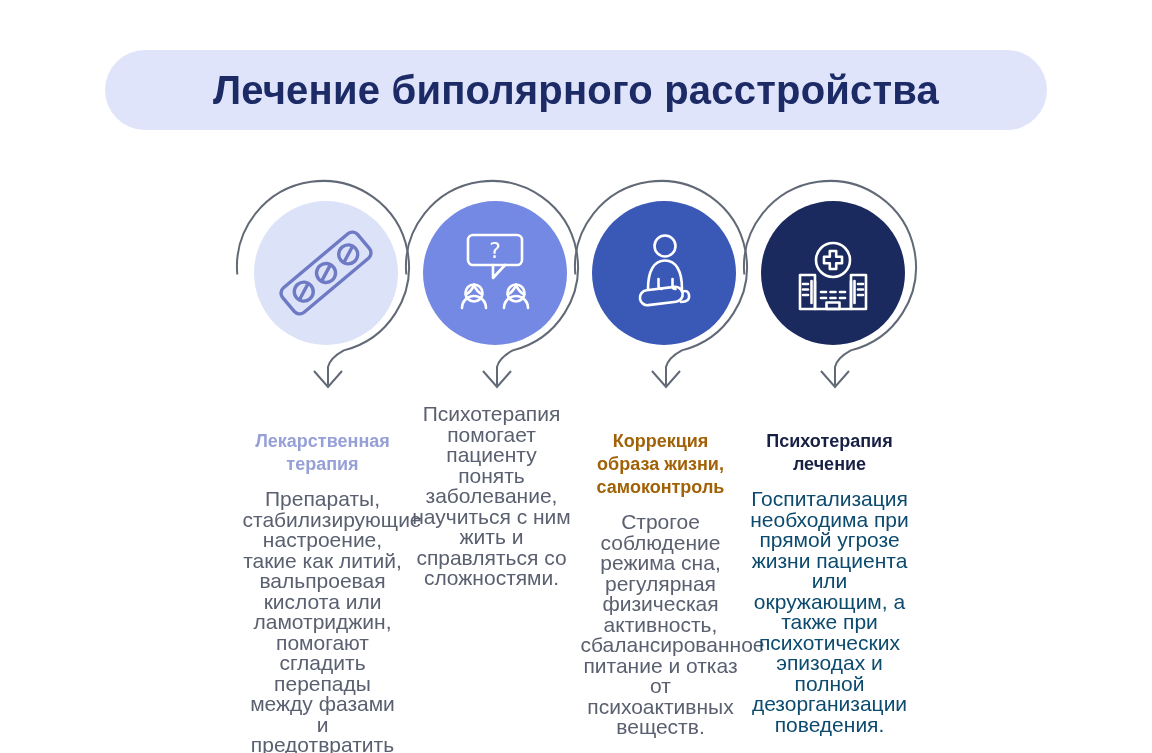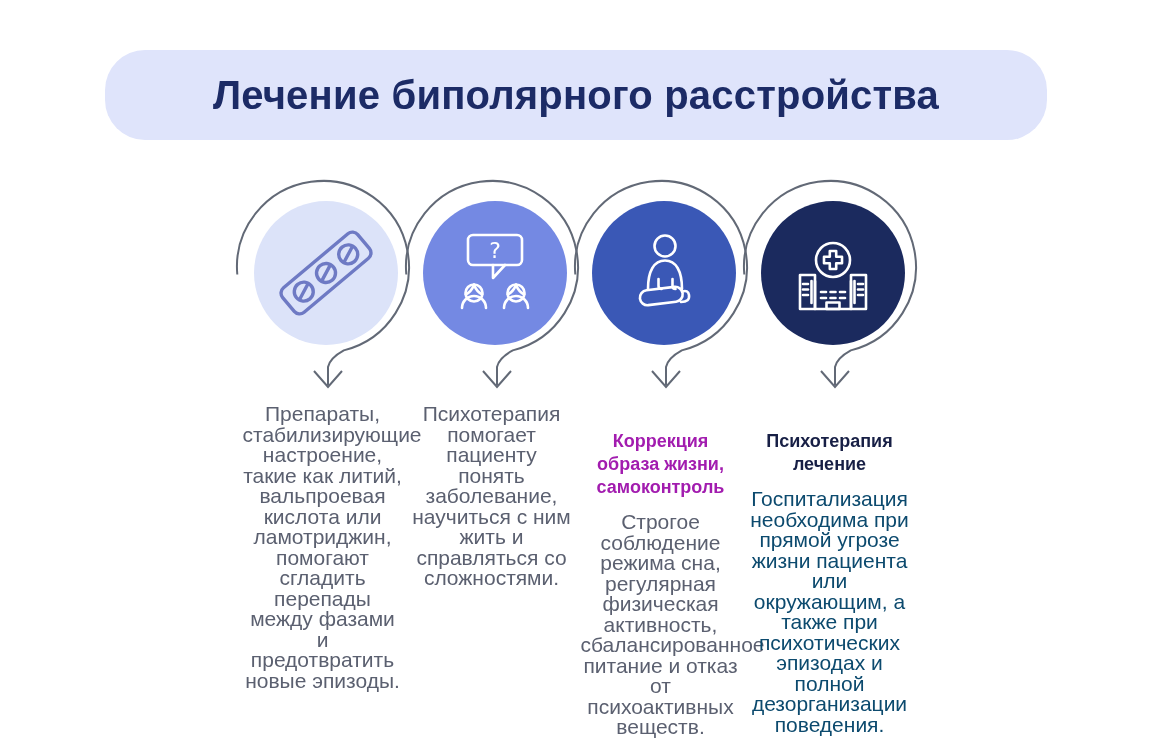--- a/index.html
+++ b/index.html
@@ -2,21 +2,21 @@
 <html><head>
 <meta charset="utf-8">
 <style>
   html,body{margin:0;padding:0;}
   body{
     width:1152px;height:753px;position:relative;overflow:hidden;
     background:#ffffff;
     font-family:"Liberation Sans","DejaVu Sans",sans-serif;
   }
   .banner{
-    position:absolute;left:105px;top:50px;width:942px;height:90px;
+    position:absolute;left:105px;top:50px;width:942px;height:80px;
     border-radius:40px;
     display:flex;align-items:center;justify-content:center;
   }
   .banner h1{
     margin:0;font-size:40px;font-weight:700;letter-spacing:.2px;
   }
   .modules{
     position:absolute;top:179px;left:238px;width:676px;
     display:flex;
   }
@@ -61,20 +61,22 @@
       <g class="icon" transform="translate(99,94) rotate(-40)" style="stroke: rgb(110, 122, 196);">
         <rect x="-49" y="-16" width="98" height="32" rx="7"></rect>
         <circle cx="-29" cy="0" r="9.5"></circle>
         <circle cx="0" cy="0" r="9.5"></circle>
         <circle cx="29" cy="0" r="9.5"></circle>
         <line x1="-36.5" y1="3" x2="-21.5" y2="-3"></line>
         <line x1="-7.5" y1="3" x2="7.5" y2="-3"></line>
         <line x1="21.5" y1="3" x2="36.5" y2="-3"></line>
       </g>
     </svg>
+    <h3 style="color: rgb(151, 160, 214);">Лекарственная
+терапия</h3>
     <p style="color: rgb(91, 96, 112);">Препараты, стабилизирующие настроение, такие как литий, вальпроевая кислота или ламотриджин, помогают сгладить перепады между фазами и предотвратить новые эпизоды.</p>
   </section>
 
   <section class="module">
     <svg class="graphic" viewBox="0 0 192 212" width="192" height="212">
       <path class="ring" d="M 10.3 95.5 A 86 86 0 1 1 116.8 171.4 Q 103 179 101 188 L 101 206" style="stroke: rgb(98, 105, 118);"></path>
       <path class="arrowhead" d="M 87 192 L 101 208 L 115 192" style="stroke: rgb(98, 105, 118);"></path>
       <circle cx="99" cy="94" r="72" style="fill: rgb(116, 137, 227);"></circle>
       <g class="icon-thin" transform="translate(99,94)" style="stroke: rgb(255, 255, 255);">
         <rect x="-27" y="-38" width="54" height="30" rx="5"></rect>
@@ -104,21 +106,21 @@
         <circle cx="1" cy="-27" r="10.5"></circle>
         <path d="M -16 16 C -16 -2 -10 -12.5 1 -12.5 C 12 -12.5 18 -2 18 16"></path>
         <path d="M -5.5 6 L -5.5 13 Q -5.5 16 -2.5 16"></path>
         <path d="M 8.5 6 L 8.5 13 Q 8.5 16 11.5 16"></path>
         <g transform="rotate(-7)">
           <rect x="-27" y="15" width="43" height="15" rx="7.5"></rect>
         </g>
         <path d="M 17 29 Q 26 29 25 22 Q 24.2 16.5 18 18.5"></path>
       </g>
     </svg>
-    <h3 style="color: #a21caf;">Коррекция
+    <h3 style="color: #a16207;">Коррекция
 образа жизни,
 самоконтроль</h3>
     <p style="color: rgb(91, 96, 112);">Строгое соблюдение режима сна, регулярная физическая активность, сбалансированное питание и отказ от психоактивных веществ.</p>
   </section>
 
   <section class="module">
     <svg class="graphic" viewBox="0 0 192 212" width="192" height="212">
       <path class="ring" d="M 10.3 95.5 A 86 86 0 1 1 116.8 171.4 Q 103 179 101 188 L 101 206" style="stroke: rgb(98, 105, 118);"></path>
       <path class="arrowhead" d="M 87 192 L 101 208 L 115 192" style="stroke: rgb(98, 105, 118);"></path>
       <circle cx="99" cy="94" r="72" style="fill: rgb(27, 42, 94);"></circle>

